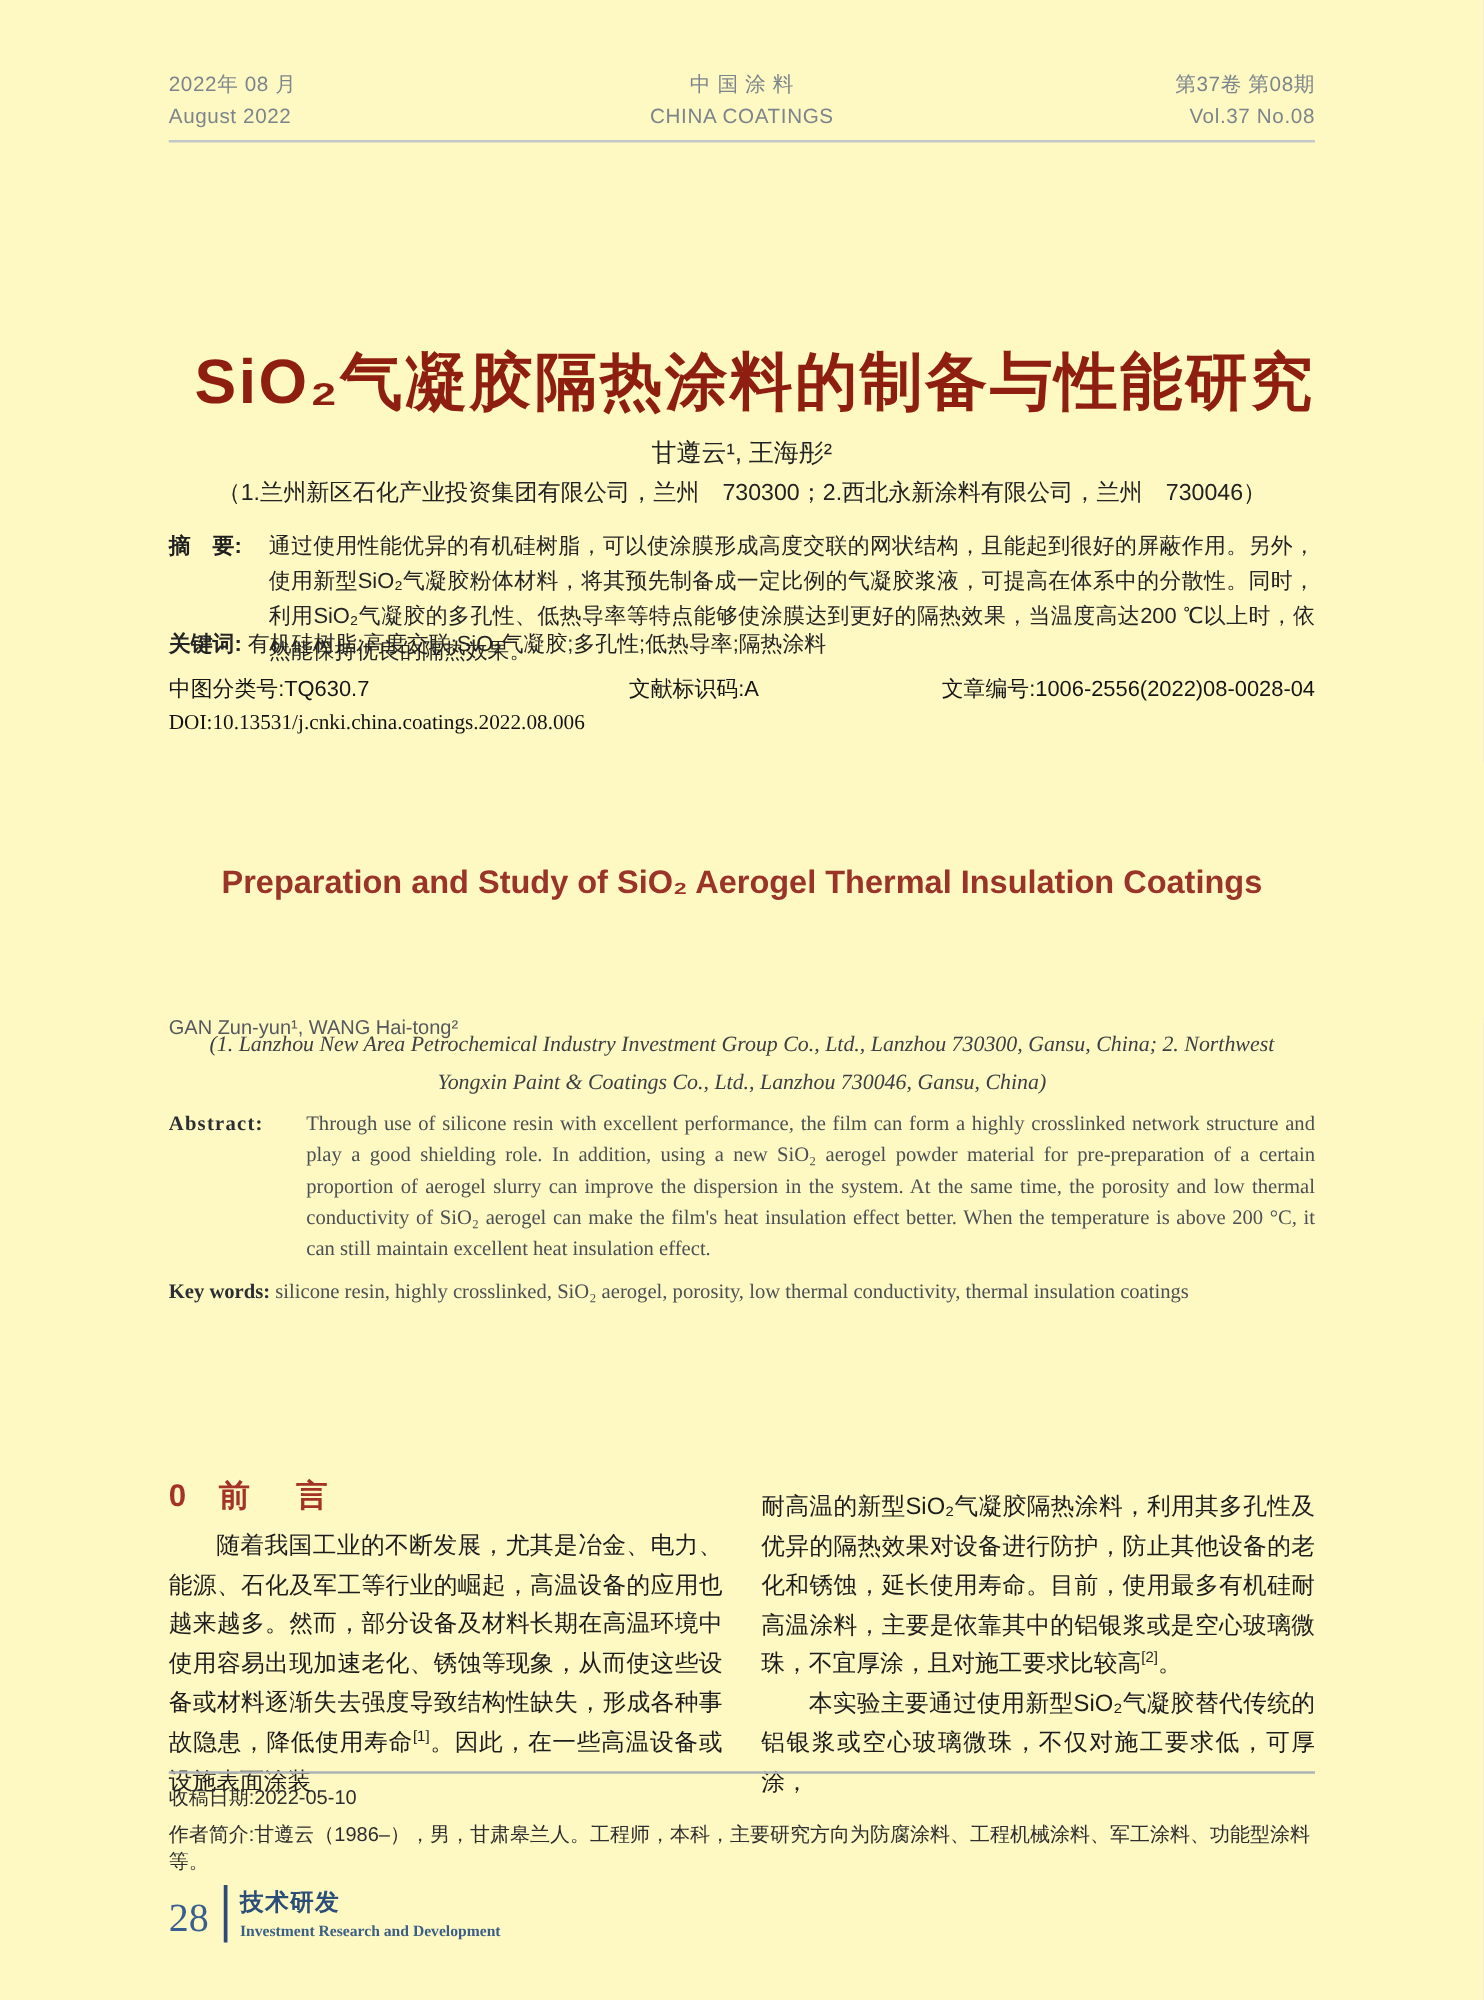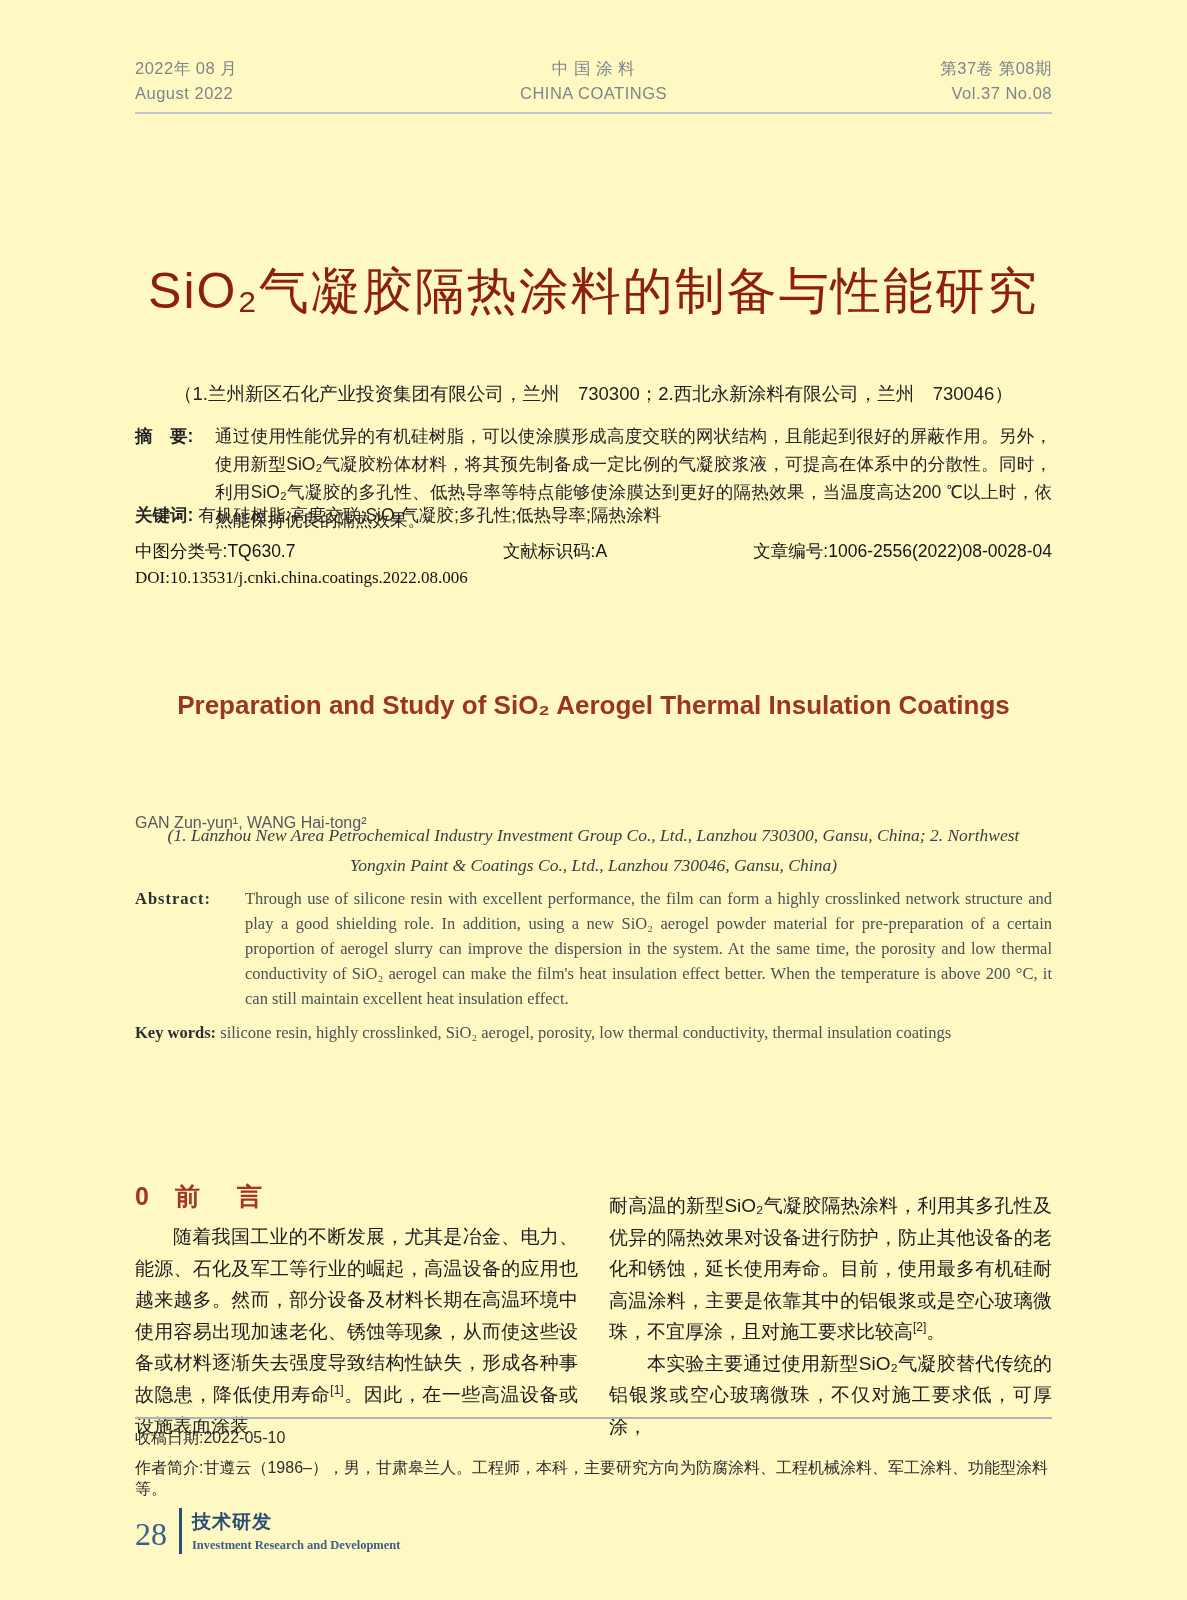--- a/index.html
+++ b/index.html
@@ -8,22 +8,22 @@
   .content{position:absolute;left:135px;top:0;width:917px;height:1600px;}
 
   
   .hdr{position:absolute;top:56px;left:0;width:100%;font-size:16.5px;line-height:25px;color:#7d858c;letter-spacing:.5px;}
   .hdr-left{position:absolute;left:0;top:0;text-align:left;}
   .hdr-center{position:absolute;left:0;top:0;width:100%;text-align:center;}
   .hdr-right{position:absolute;right:0;top:0;text-align:right;}
   .rule-top{position:absolute;top:112px;left:0;width:100%;border-top:2px solid #c2c7cb;}
 
   
-  .title-zh{position:absolute;top:258px;left:0;width:100%;text-align:center;
-            font-size:50px;font-weight:normal;letter-spacing:2px;color:#8e1f10;}
+  .title-zh{position:absolute;top:272px;left:0;width:100%;text-align:right;
+            font-size:50px;font-weight:bold;letter-spacing:2px;color:#8e1f10;}
   .authors-zh{position:absolute;top:349px;left:0;width:100%;text-align:center;font-size:20px;color:#222;}
   .affil-zh{position:absolute;top:381px;left:0;width:100%;text-align:center;font-size:18.5px;color:#222;}
 
   
   .abs-zh{position:absolute;top:422px;left:0;width:100%;font-size:17.5px;line-height:28px;}
   .abs-zh .lbl{position:absolute;left:0;top:0;font-weight:bold;}
   .abs-zh .txt{margin-left:80px;text-align:justify;color:#242424;}
   .kw-zh{position:absolute;top:503px;left:0;width:100%;font-size:17.5px;color:#242424;}
   .kw-zh .lbl{font-weight:bold;}
 
@@ -92,20 +92,21 @@
         <div>CHINA COATINGS</div>
       </div>
       <div class="hdr-right">
         <div>第37卷 第08期</div>
         <div>Vol.37  No.08</div>
       </div>
     </div>
     <div class="rule-top"></div>
 
     <div class="title-zh">SiO₂气凝胶隔热涂料的制备与性能研究</div>
+    <div class="authors-zh">甘遵云¹, 王海彤²</div>
     <div class="affil-zh">（1.兰州新区石化产业投资集团有限公司，兰州　730300；2.西北永新涂料有限公司，兰州　730046）</div>
 
     <div class="abs-zh">
       <span class="lbl">摘　要:</span>
       <div class="txt">通过使用性能优异的有机硅树脂，可以使涂膜形成高度交联的网状结构，且能起到很好的屏蔽作用。另外，使用新型SiO₂气凝胶粉体材料，将其预先制备成一定比例的气凝胶浆液，可提高在体系中的分散性。同时，利用SiO₂气凝胶的多孔性、低热导率等特点能够使涂膜达到更好的隔热效果，当温度高达200 ℃以上时，依然能保持优良的隔热效果。</div>
     </div>
     <div class="kw-zh">
       <span class="lbl">关键词:</span>
       <span>有机硅树脂;高度交联;SiO₂气凝胶;多孔性;低热导率;隔热涂料</span>
     </div>

